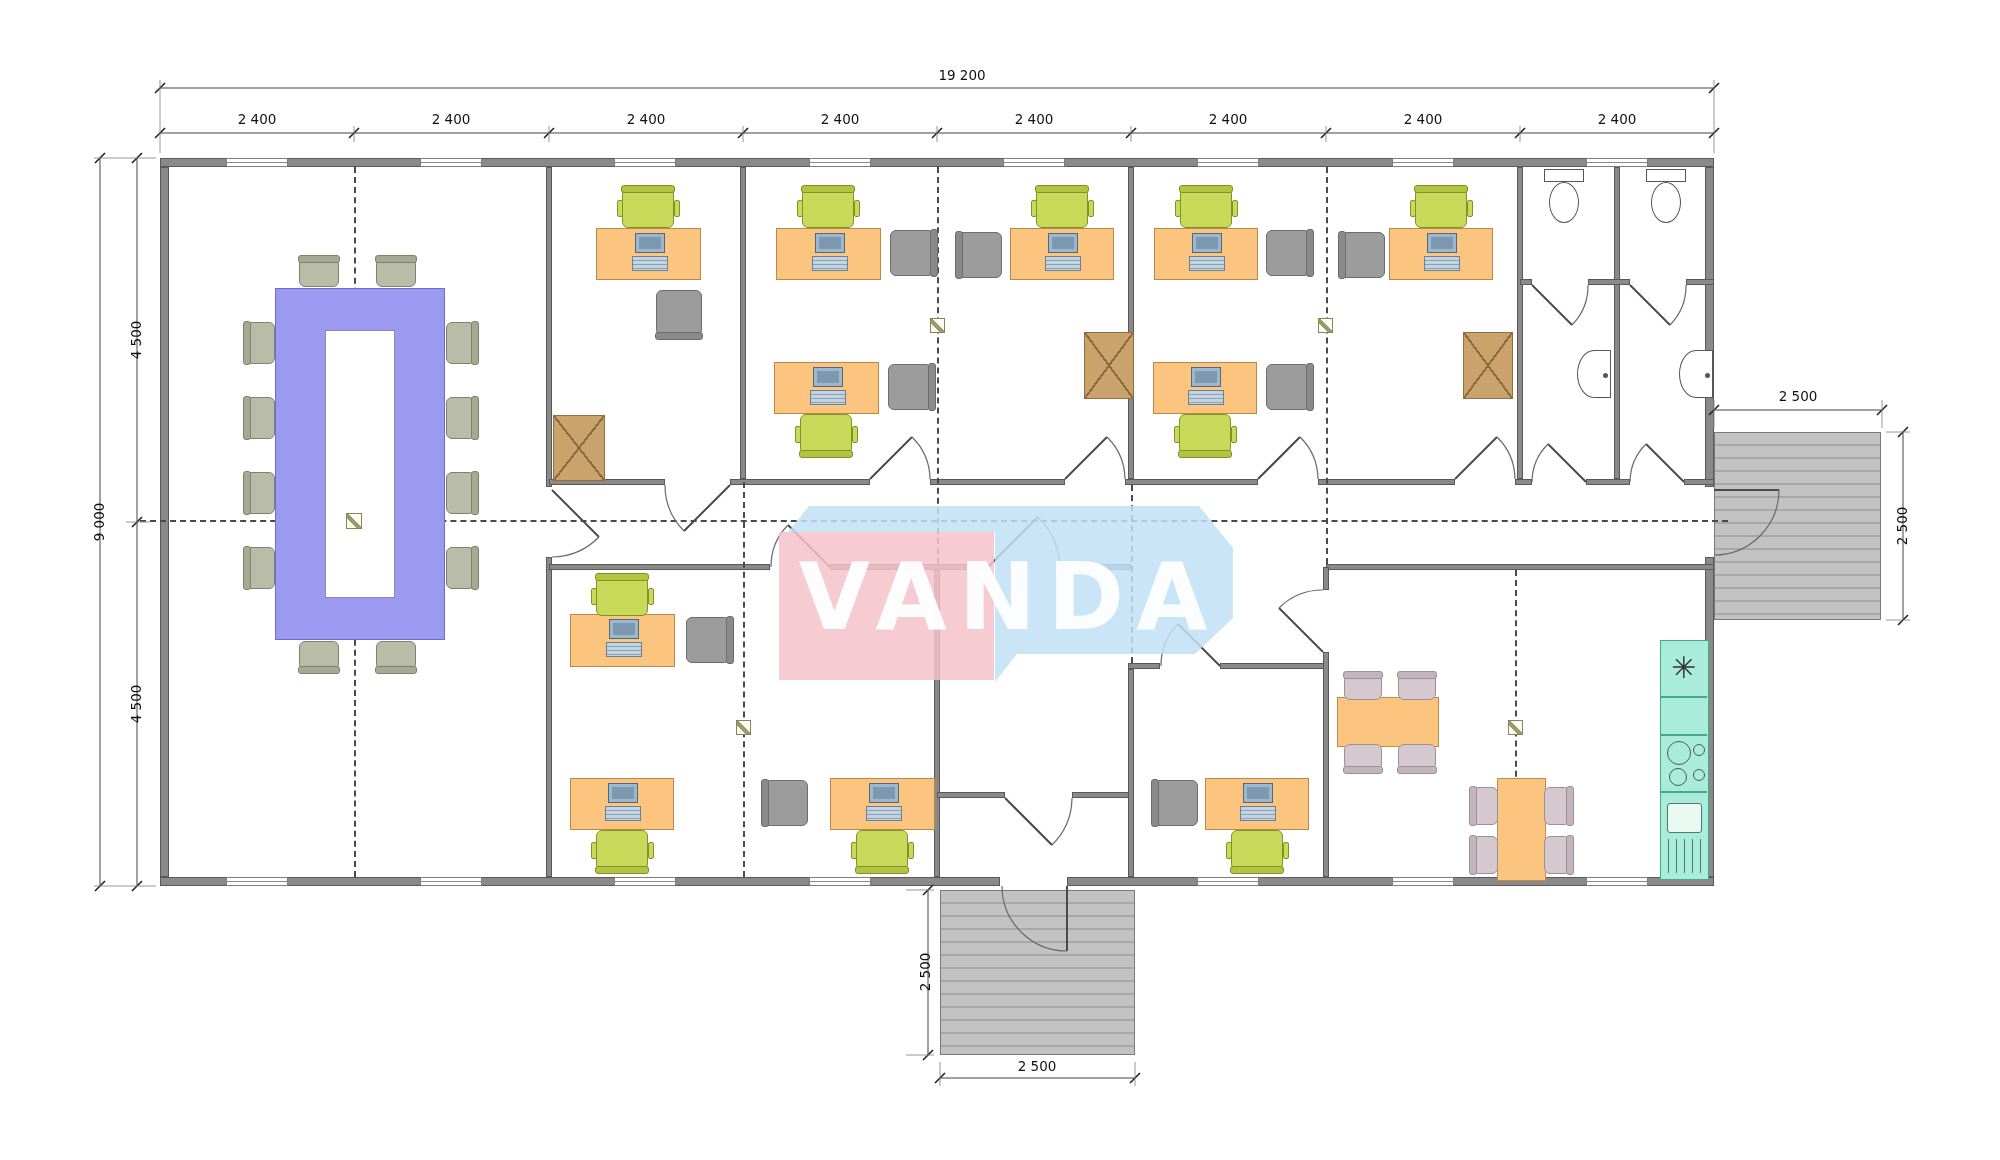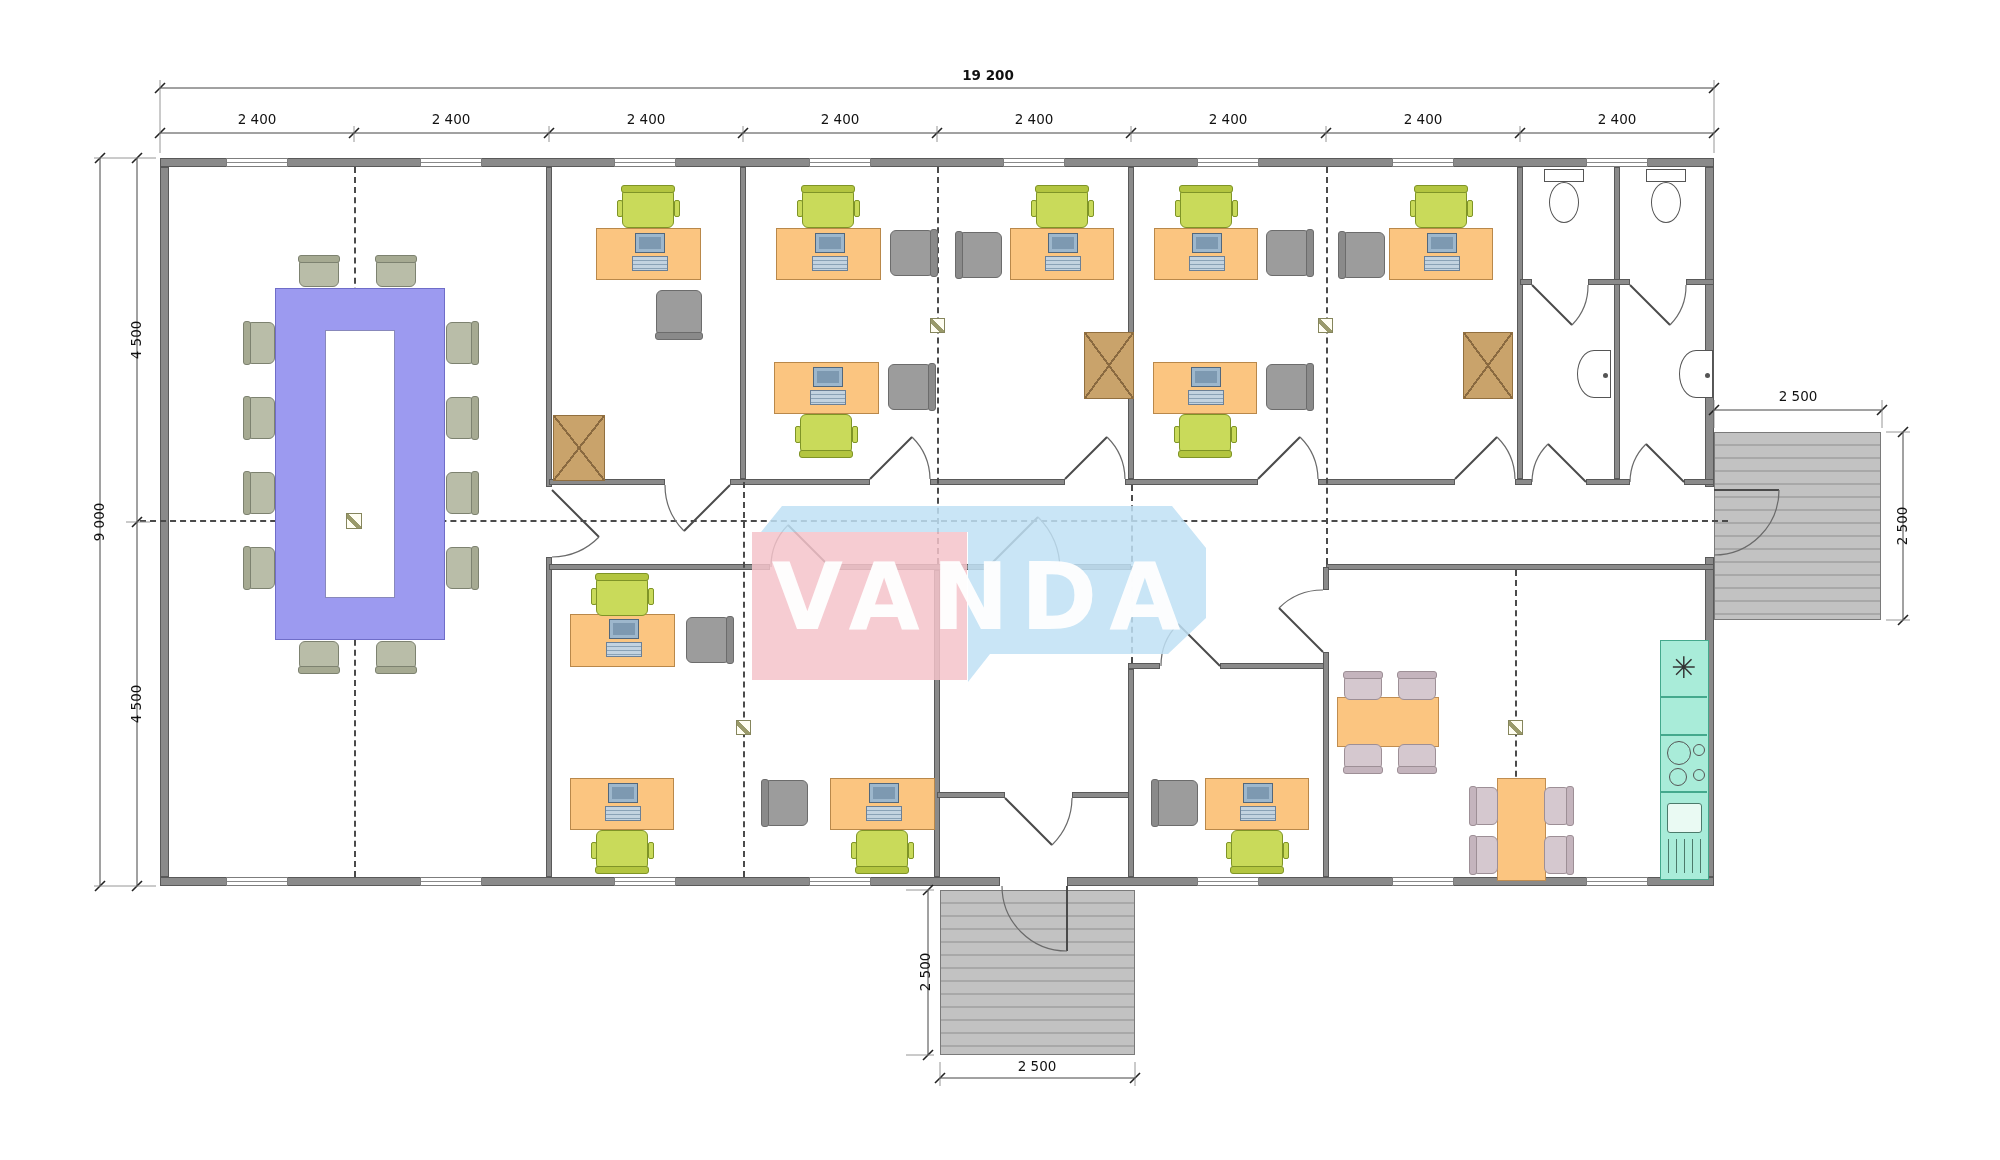--- a/index.html
+++ b/index.html
@@ -440,35 +440,35 @@
       <path d="M1714,400 L1714,428" fill="none" stroke="#8a8a8a" stroke-width="0.9"></path>
       <path d="M1882,400 L1882,428" fill="none" stroke="#8a8a8a" stroke-width="0.9"></path>
       <path d="M1886,432 L1910,432" fill="none" stroke="#8a8a8a" stroke-width="0.9"></path>
       <path d="M1886,620 L1910,620" fill="none" stroke="#8a8a8a" stroke-width="0.9"></path>
       <path d="M906,890 L934,890" fill="none" stroke="#8a8a8a" stroke-width="0.9"></path>
       <path d="M906,1055 L934,1055" fill="none" stroke="#8a8a8a" stroke-width="0.9"></path>
       <path d="M940,1062 L940,1086" fill="none" stroke="#8a8a8a" stroke-width="0.9"></path>
       <path d="M1135,1062 L1135,1086" fill="none" stroke="#8a8a8a" stroke-width="0.9"></path>
     </svg>
   <div id="labels" class="abs" style="left:0;top:0;width:2000px;height:1160px">
-      <div class="abs dimlabel" style="left: 988px; top: 75px; font-weight: bold;">19 200</div>
+      <div class="abs dimlabel" style="left: 962px; top: 75px;">19 200</div>
       <div class="abs dimlabel" style="left: 257px; top: 119px;">2 400</div>
       <div class="abs dimlabel" style="left: 451px; top: 119px;">2 400</div>
       <div class="abs dimlabel" style="left: 646px; top: 119px;">2 400</div>
       <div class="abs dimlabel" style="left: 840px; top: 119px;">2 400</div>
       <div class="abs dimlabel" style="left: 1034px; top: 119px;">2 400</div>
       <div class="abs dimlabel" style="left: 1228px; top: 119px;">2 400</div>
       <div class="abs dimlabel" style="left: 1423px; top: 119px;">2 400</div>
       <div class="abs dimlabel" style="left: 1617px; top: 119px;">2 400</div>
       <div class="abs dimlabel rot" style="left: 99px; top: 522px;">9 000</div>
       <div class="abs dimlabel rot" style="left: 136px; top: 340px;">4 500</div>
       <div class="abs dimlabel rot" style="left: 136px; top: 704px;">4 500</div>
       <div class="abs dimlabel" style="left: 1798px; top: 396px;">2 500</div>
       <div class="abs dimlabel rot" style="left: 1902px; top: 526px;">2 500</div>
       <div class="abs dimlabel rot" style="left: 925px; top: 972px;">2 500</div>
       <div class="abs dimlabel" style="left: 1037px; top: 1066px;">2 500</div>
     </div>
-  <div id="logo" class="abs" style="left:752px;top:505px;width:460px;height:180px">
+  <div id="logo" class="abs" style="left:779px;top:505px;width:460px;height:180px">
     <div class="abs logo-blue" style="left:0;top:0;width:460px;height:180px"></div>
     <div class="abs logo-pink" style="left:0;top:27px;width:215px;height:148px"></div>
     <div class="abs logo-text" style="left:230px;top:97px">VANDA</div>
   </div>
 </div>
 
 </body></html>

